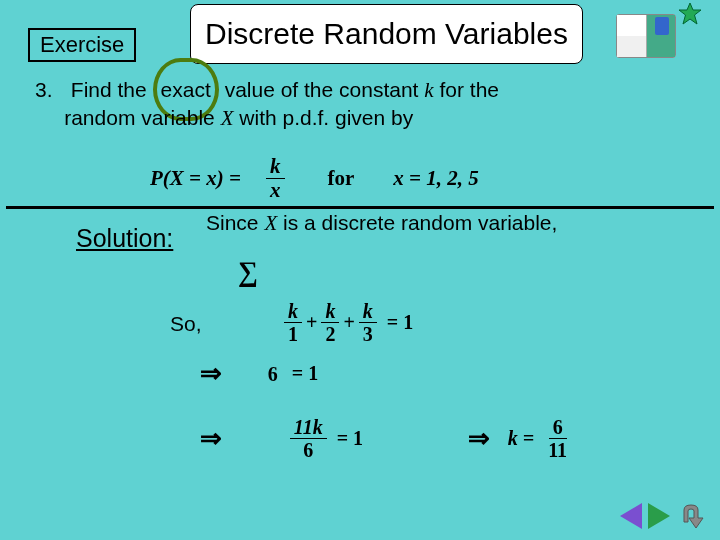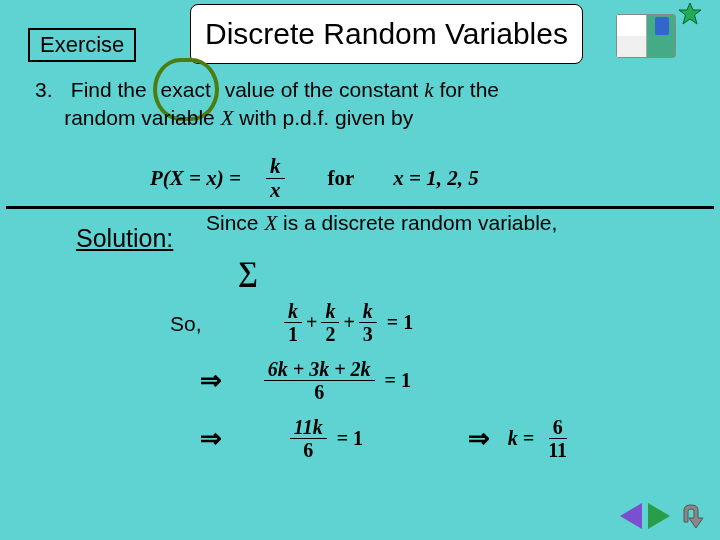--- a/index.html
+++ b/index.html
@@ -277,21 +277,20 @@
   <span class="frac">
       <span class="num bital">k</span>
       <span class="den">3</span>
     </span>
   <span style="margin-left:6px">= 1</span>
 </div>
 
 <div class="line-2">
   <span class="arrow">⇒</span>
   <span class="frac" style="margin-left:30px">
-      <span class="num bital">6k + 3k + 2k</span>
       <span class="den">6</span>
     </span>
   <span style="margin-left:6px">= 1</span>
 </div>
 
 <div class="line-3">
   <span class="arrow">⇒</span>
   <span class="frac" style="margin-left:56px">
       <span class="num bital">11k</span>
       <span class="den">6</span>

